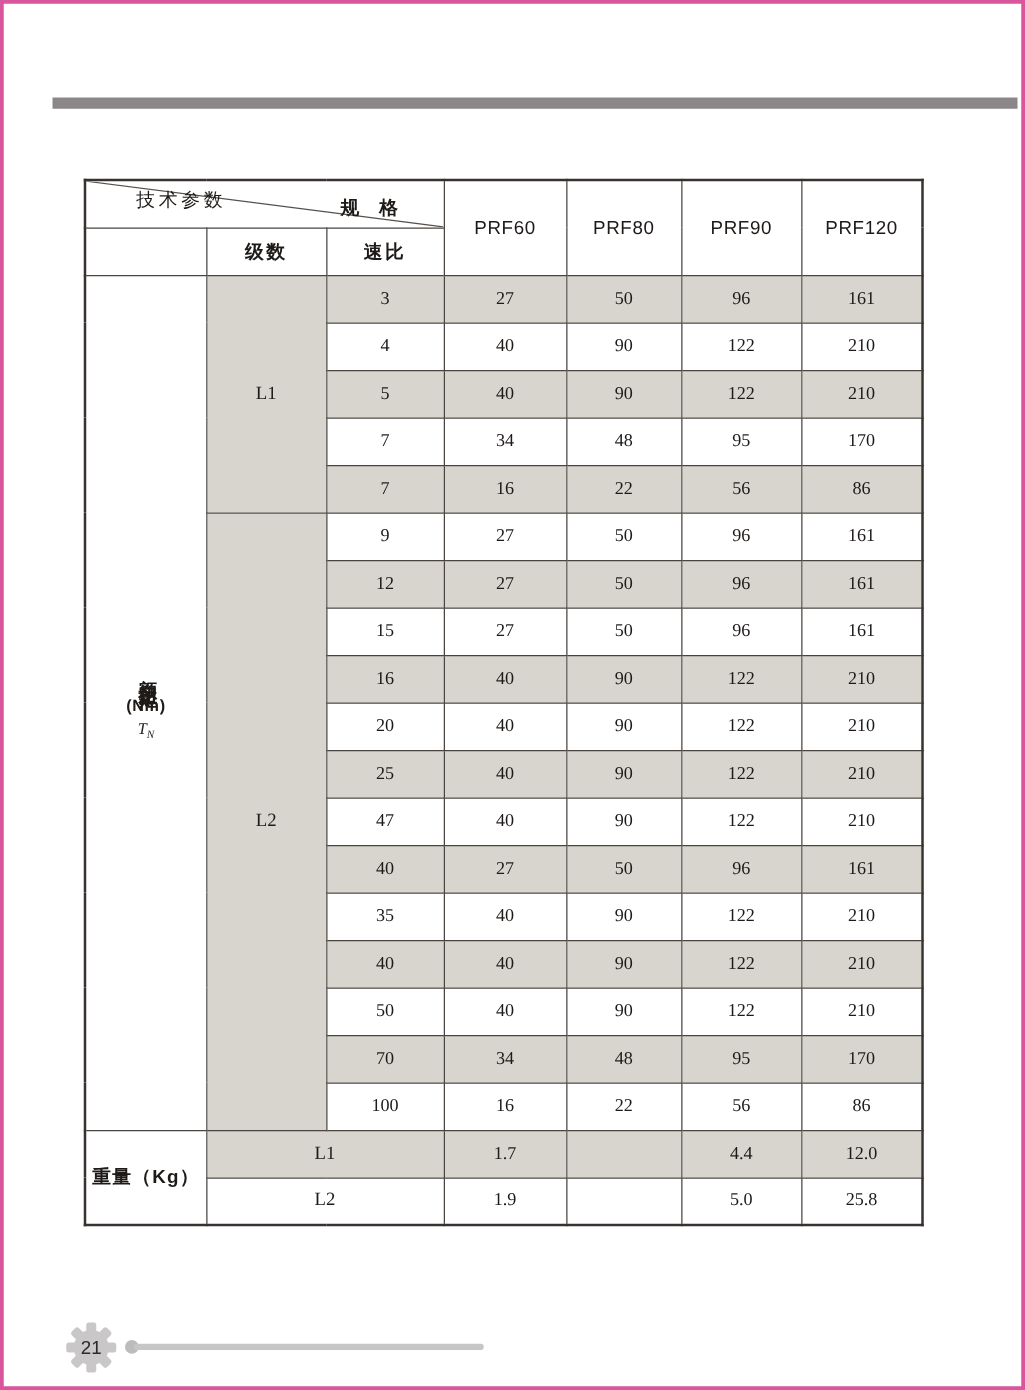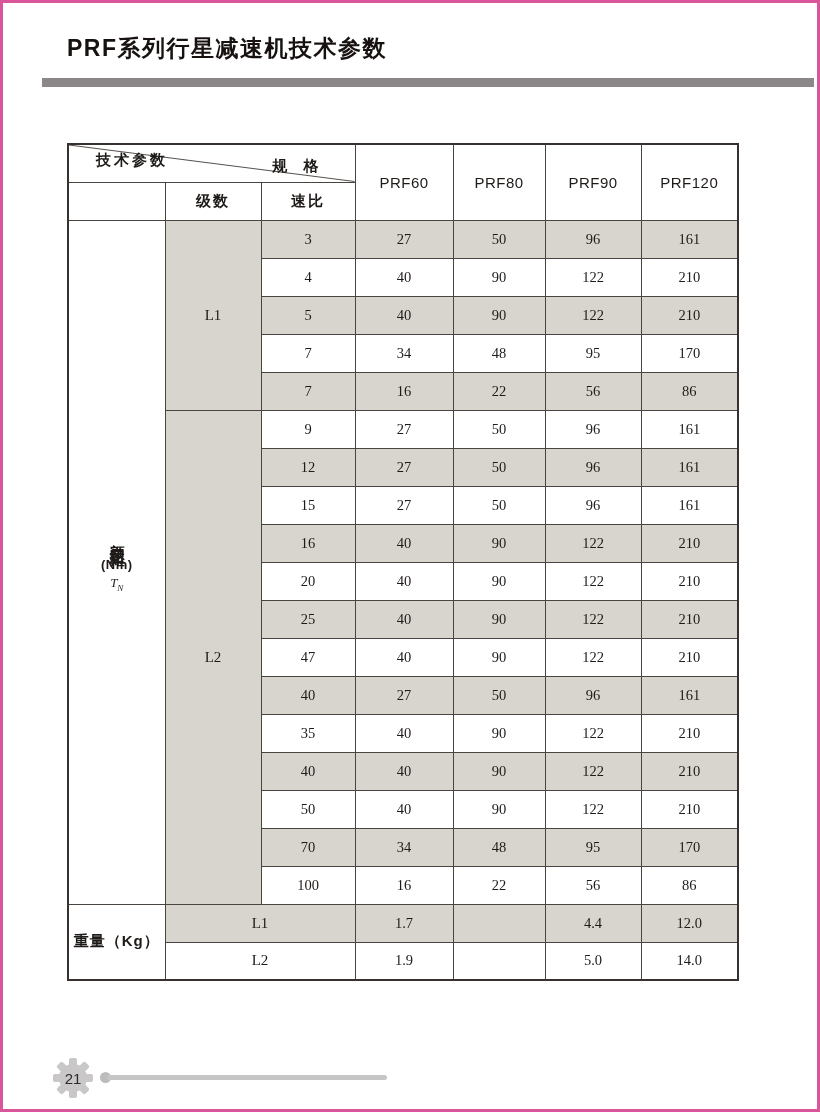--- a/index.html
+++ b/index.html
@@ -21,21 +21,21 @@
   }
   table.spec td{
     border:1px solid #4a4441;text-align:center;vertical-align:middle;
     padding:0;overflow:hidden;
   }
   tr.hdr1{height:71px;}
   table.spec tr{height:38px;}
   .corner{position:relative;}
   .corner svg{position:absolute;left:0;top:0;width:100%;height:100%;display:block;}
   .corner-top{position:absolute;top:12px;right:30px;font-weight:700;font-size:15px;letter-spacing:6px;}
-  .corner-bottom{position:absolute;bottom:12px;left:27px;font-weight:700;font-size:15px;letter-spacing:3px;}
+  .corner-bottom{position:absolute;bottom:12px;left:40px;font-weight:400;font-size:15px;letter-spacing:3px;}
   .model{font-size:15px;letter-spacing:0.5px;font-family:"Liberation Sans",sans-serif;}
   .subhdr{font-weight:700;font-size:15px;letter-spacing:2px;}
   .num{font-family:"Liberation Serif",serif;font-size:14.5px;}
   .stage,.stage-wide{font-family:"Liberation Serif",serif;font-size:15px;}
   .shade{background:#d8d5ce;}
   .torque-cell{background:#ffffff;}
   .torque{display:flex;flex-direction:column;align-items:center;justify-content:center;gap:3px;}
   .t-chars{
     writing-mode:vertical-rl;text-orientation:upright;
     font-weight:700;font-size:15px;letter-spacing:3px;
@@ -47,21 +47,20 @@
 
   .footer-dot{position:absolute;left:97px;top:1069px;width:11px;height:11px;border-radius:50%;background:#bcbcbc;}
   .footer-line{position:absolute;left:104px;top:1072px;width:280px;height:5px;border-radius:3px;background:#c6c6c6;}
   .gear-wrap{position:absolute;left:48px;top:1053px;width:44px;height:44px;}
 </style>
 </head>
 <body>
 
 <div class="page">
 
-  <div class="page-title">PRF系列行星减速机技术参数</div>
   <div class="title-bar"></div>
 
   <table class="spec">
     <colgroup>
       <col style="width:97px">
         <col style="width:96px">
         <col style="width:94px">
       <col style="width:98px">
         <col style="width:92px">
         <col style="width:96px">
@@ -230,21 +229,21 @@
         <td class="num shade">1.7</td>
         <td class="num shade"></td>
         <td class="num shade">4.4</td>
         <td class="num shade">12.0</td>
       </tr>
       <tr>
         <td class="stage-wide" colspan="2">L2</td>
         <td class="num">1.9</td>
         <td class="num"></td>
         <td class="num">5.0</td>
-        <td class="num">14.0</td>
+        <td class="num">25.8</td>
       </tr>
     </tbody>
   </table>
 
   <div class="footer-dot"></div>
   <div class="footer-line"></div>
   <div class="gear-wrap">
     <svg width="44" height="44" viewBox="0 0 44 44">
       <g fill="#c9c7c8">
         <rect x="18" y="2" width="8" height="40" rx="2"></rect>

